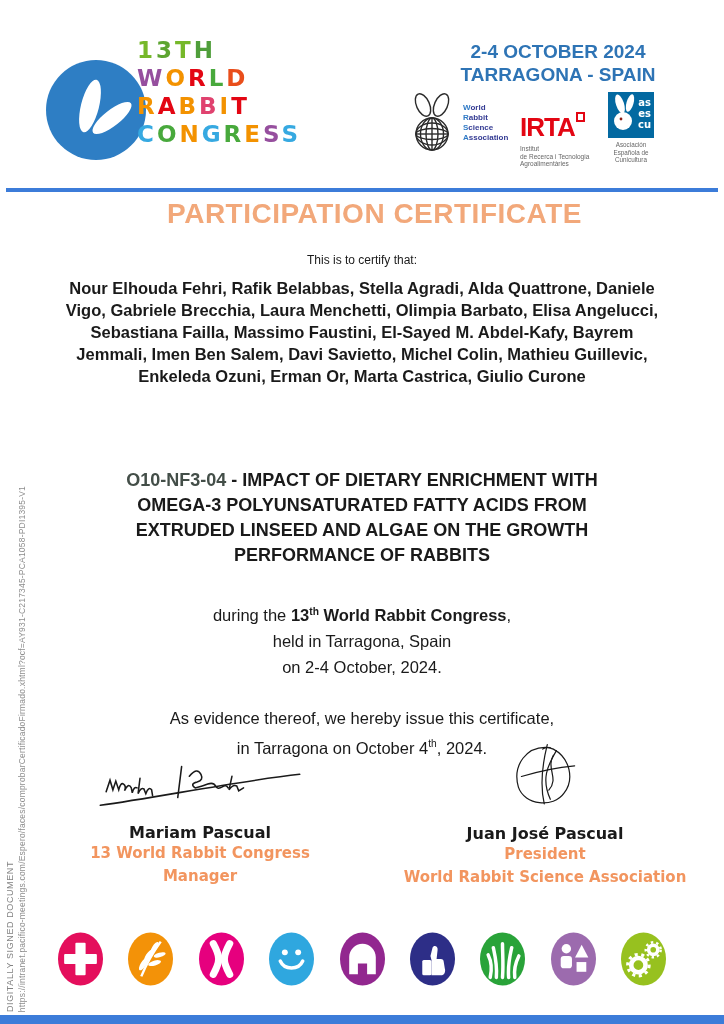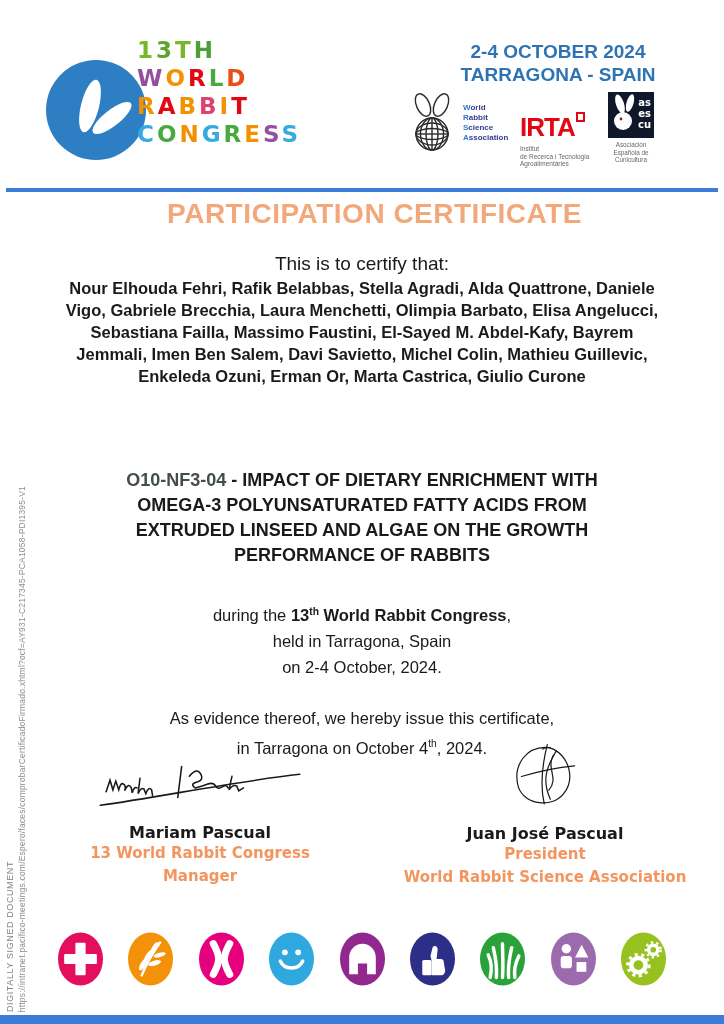--- a/index.html
+++ b/index.html
@@ -16,32 +16,32 @@
   .logos-row{position:absolute;left:404px;top:92px;width:300px;height:64px;}
   .wrsa{position:absolute;left:0;top:0;display:flex;align-items:center;}
   .wrsa-words{margin-left:3px;font-size:8px;font-weight:bold;line-height:10px;color:#343B93;}
   .wrsa-words .ini{color:#2F7AC6;}
   .irta{position:absolute;left:116px;top:4px;width:80px;margin-top:16px;}
   .irta-name{color:#E30613;font-weight:bold;font-size:26px;letter-spacing:-1px;line-height:26px;
              font-family:"Liberation Sans",sans-serif;}
   .irta-sq{display:inline-block;width:5px;height:6px;border:2px solid #E30613;margin:0 0 14px 1px;}
   .irta-sub{margin-top:5px;font-size:6.5px;color:#666;line-height:7.5px;}
   .asescu{position:absolute;left:196px;top:0;width:62px;text-align:center;}
-  .asescu-sq{position:relative;width:46px;height:46px;background:#0f172a;margin:0 auto;}
+  .asescu-sq{position:relative;width:46px;height:46px;background:#0369a1;margin:0 auto;}
   .asescu-letters{position:absolute;right:3px;top:5px;color:#fff;font-weight:bold;font-size:10px;
                   line-height:11px;text-align:right;font-family:"DejaVu Sans",sans-serif;}
   .asescu-sub{margin-top:3px;font-size:6.3px;color:#666;line-height:7.5px;}
 
   .sep{position:absolute;left:6px;right:6px;top:188px;height:4px;background:#3C7CD9;}
   .bottom-bar{position:absolute;left:0;right:0;bottom:0;height:9px;background:#3C7CD9;}
 
   
   .cert-title{position:absolute;left:0;right:0;top:198px;text-align:center;
               font-size:28px;font-weight:bold;color:#F2A87A;letter-spacing:0.5px;padding-left:25px;}
-  .certify{position:absolute;left:0;right:0;top:253px;text-align:center;font-size:19px;}
+  .certify{position:absolute;left:0;right:0;top:253px;text-align:center;font-size:12px;}
   .authors{position:absolute;left:57px;top:277px;width:610px;text-align:center;
            font-size:16.5px;font-weight:bold;line-height:22px;}
   .presented{position:absolute;left:0;right:0;top:409px;text-align:center;font-size:16.5px;}
   .paper{position:absolute;left:92px;top:468px;width:540px;text-align:center;
          font-size:18px;font-weight:bold;line-height:25px;}
   .paper .code{color:#434E48;}
   .during{position:absolute;left:0;right:0;top:598px;text-align:center;font-size:16.5px;line-height:26px;}
   .evidence{position:absolute;left:0;right:0;top:705px;text-align:center;font-size:16.5px;line-height:26px;}
   sup{font-size:0.62em;}
 

